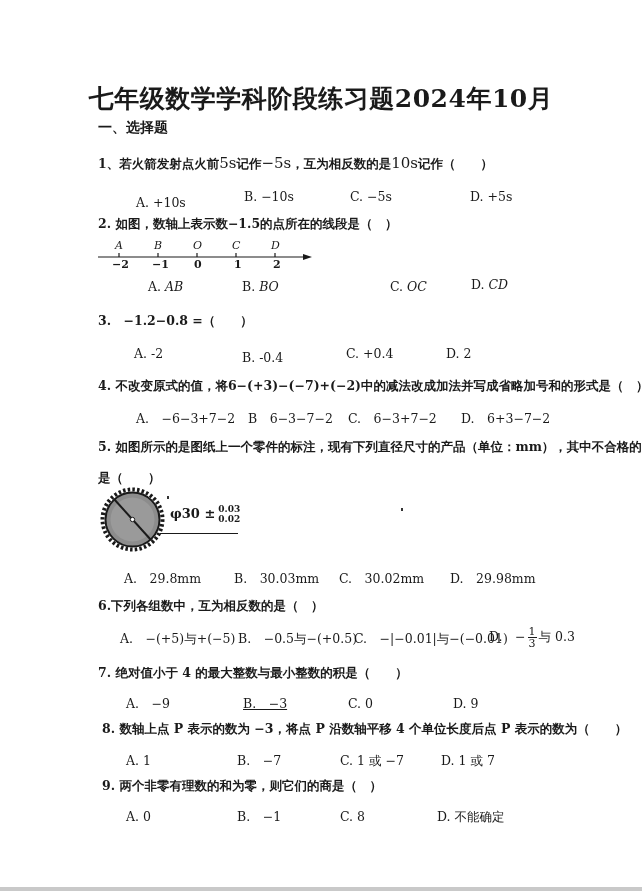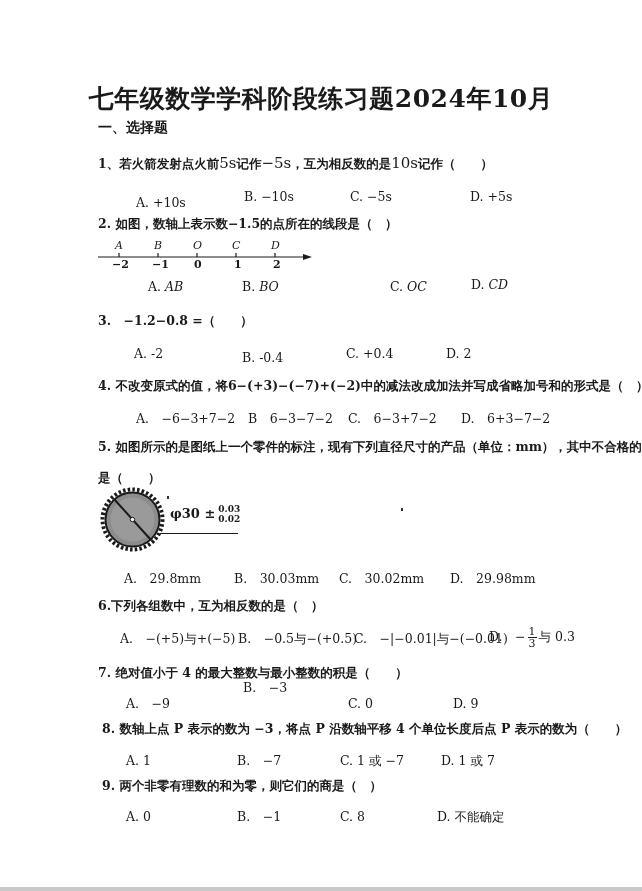--- a/index.html
+++ b/index.html
@@ -109,21 +109,21 @@
   <div class="abs opt" style="left:354px; top:631px;">C.　−|−0.01|与−(−0.01)</div>
   <div class="abs opt" style="left:489px; top:626px;">
     <span>D.　−</span><span class="frac">
         <span class="num">1</span>
         <span>3</span>
       </span><span>与 0.3</span>
   </div>
 
   <div class="abs q" style="left:98px; top:665px;">7. 绝对值小于 4 的最大整数与最小整数的积是（　　）</div>
   <div class="abs opt" style="left:126px; top:696px;">A.　−9</div>
-  <div class="abs opt" style="left:243px; top:680px;">B.　−3</div>
+  <div class="abs opt" style="left:243px; top:696px;text-decoration:underline;">B.　−3</div>
   <div class="abs opt" style="left:348px; top:696px;">C. 0</div>
   <div class="abs opt" style="left:453px; top:696px;">D. 9</div>
 
   <div class="abs q" style="left:102px; top:721px;">8. 数轴上点 P 表示的数为 −3，将点 P 沿数轴平移 4 个单位长度后点 P 表示的数为（　　）</div>
   <div class="abs opt" style="left:126px; top:753px;">A. 1</div>
   <div class="abs opt" style="left:237px; top:753px;">B.　−7</div>
   <div class="abs opt" style="left:340px; top:753px;">C. 1 或 −7</div>
   <div class="abs opt" style="left:441px; top:753px;">D. 1 或 7</div>
 
   <div class="abs q" style="left:102px; top:778px;">9. 两个非零有理数的和为零，则它们的商是（　）</div>

